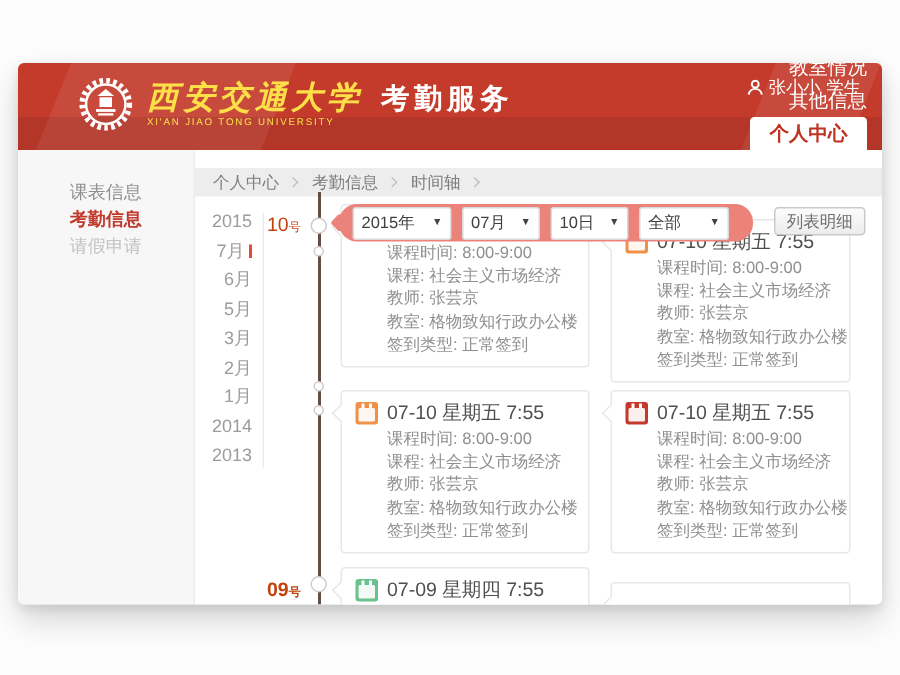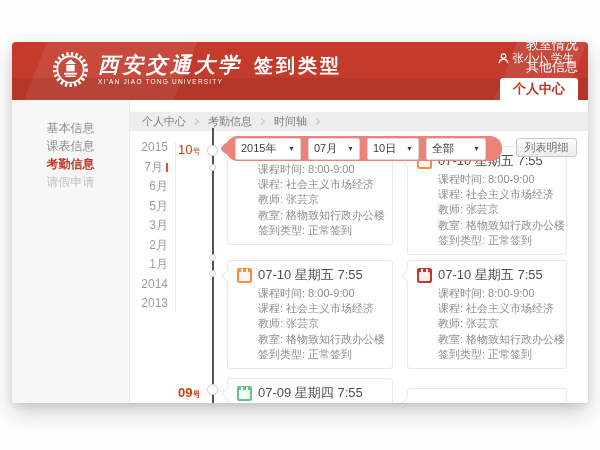--- a/index.html
+++ b/index.html
@@ -7,21 +7,21 @@
   .stage{position:relative;width:600px;height:450px;background:#fdfdfd;overflow:hidden;}
   .window{position:absolute;left:12px;top:42px;width:576px;height:361px;border-radius:4px;
           background:#fff;box-shadow:0 10px 22px rgba(0,0,0,.16),0 3px 8px rgba(0,0,0,.10);overflow:hidden;}
   
   .header{position:relative;height:58px;background:var(--header-red,#c43b2c);overflow:hidden;}
   .stripe{position:absolute;top:-12px;height:90px;background:rgba(255,255,255,.08);transform:skewX(-22deg);}
   .stripe.s1{left:22px;width:150px;}
   .stripe.s2{left:492px;width:70px;}
   .header::after{content:"";position:absolute;left:0;right:0;bottom:0;height:22px;background:rgba(0,0,0,.08);}
   .logo-row{position:absolute;left:40px;top:9px;display:flex;align-items:center;z-index:2;}
-  .uni-names{margin-left:9px;color:#ffffff;}
+  .uni-names{margin-left:9px;color:#fde047;}
   .uni-cn{font-family:"DejaVu Serif","Liberation Serif",serif;font-style:italic;font-weight:bold;
           font-size:21px;letter-spacing:3px;line-height:22px;}
   .uni-en{font-size:6.5px;letter-spacing:1.2px;margin-top:2px;}
   .service-title{margin-left:12px;color:#fff;font-weight:bold;font-size:19px;letter-spacing:3px;padding-bottom:8px;}
   .user-box{position:absolute;right:14px;top:9px;display:flex;align-items:center;gap:4px;
             color:#fff;font-size:11.5px;z-index:2;}
   .header-nav{position:absolute;right:10px;bottom:0;display:flex;align-items:flex-end;z-index:3;flex-direction:column;}
   .nav-item{color:#fff;font-size:13px;height:22px;line-height:22px;margin-left:27px;cursor:pointer;}
   .nav-item.active{background:#fff;color:var(--tab-active-text,#bf3222);border-radius:3px 3px 0 0;
                    padding:0 13px;font-weight:bold;}
@@ -94,21 +94,21 @@
           <circle cx="20" cy="20" r="14.2" fill="none" stroke="#fff" stroke-width="1.8"></circle>
           <path d="M20 9 l-6 5 h12 z" fill="#fff"></path>
           <rect x="15.5" y="15" width="9" height="7" fill="#fff"></rect>
           <rect x="13" y="23.5" width="14" height="2" fill="#fff"></rect>
           <rect x="14.5" y="26.5" width="11" height="1.6" fill="#fff"></rect>
         </svg>
         <div class="uni-names">
           <div class="uni-cn">西安交通大学</div>
           <div class="uni-en">XI'AN JIAO TONG UNIVERSITY</div>
         </div>
-        <div class="service-title">签到类型</div>
+        <div class="service-title">考勤服务</div>
       </div>
 
       <div class="user-box">
         <svg width="11" height="11" viewBox="0 0 12 12">
           <circle cx="6" cy="3.4" r="2.5" fill="none" stroke="#fff" stroke-width="1.4"></circle>
           <path d="M1.2 11 C1.8 7.8 4 6.8 6 6.8 C8 6.8 10.2 7.8 10.8 11" fill="none" stroke="#fff" stroke-width="1.4"></path>
         </svg>
         <span>张小小</span>
         <span>学生</span>
       </div>
@@ -116,21 +116,20 @@
       <div class="header-nav">
           <div class="nav-item">首页</div>
           <div class="nav-item">教室情况</div>
           <div class="nav-item">其他信息</div>
           <div class="nav-item active">个人中心</div>
         </div>
     </div>
 
     <div class="body">
       <div class="sidebar">
-          <div class="sb-item normal">基本信息</div>
           <div class="sb-item normal">课表信息</div>
           <div class="sb-item active">考勤信息</div>
           <div class="sb-item muted">请假申请</div>
         </div>
 
       <div class="content">
         <div class="crumbbar">
             <div class="crumb">个人中心</div>
             <div class="chev"></div>
             <div class="crumb">考勤信息</div>

